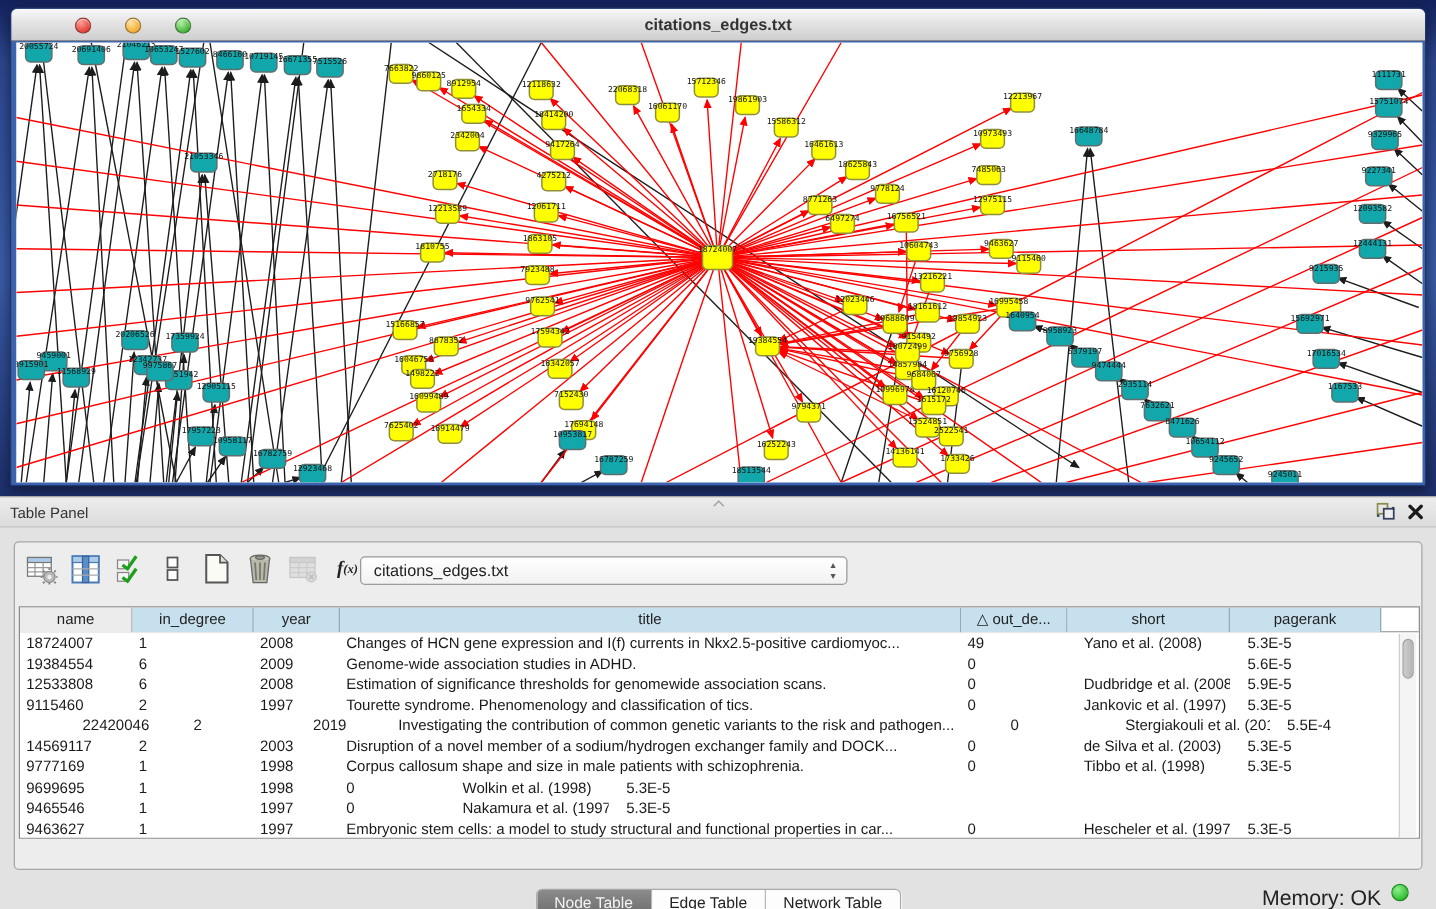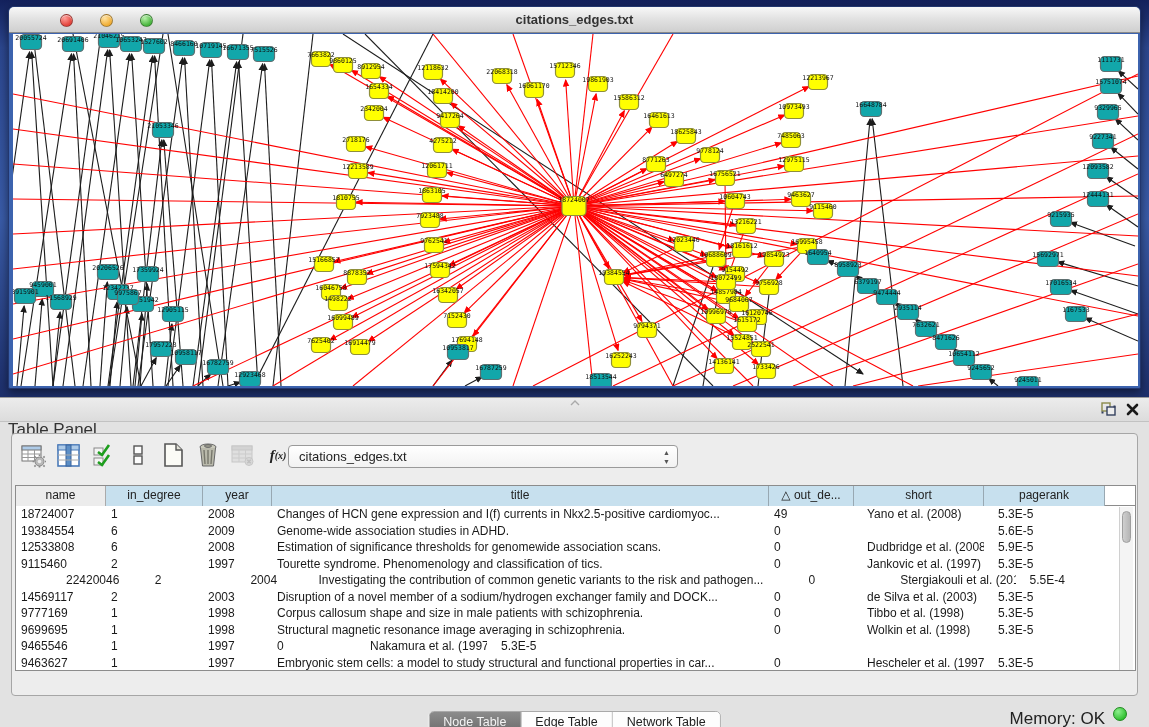--- a/index.html
+++ b/index.html
@@ -24,21 +24,21 @@
     font-size:13px; font-weight:600; color:#333; }
   .canvas { position:absolute; left:4px; top:27px; width:1125px; height:352px;
     background:#ffffff; overflow:hidden; }
   .canvas svg { display:block; }
 
   
   .table-panel { position:absolute; left:0; top:397px; width:1149px; height:330px;
     background:#e2e2e2; border-top:1px solid #9b9b9b; }
   .tp-titlebar { position:absolute; left:0; top:0; width:100%; height:24px;
     background:linear-gradient(180deg,#ececec,#dcdcdc); border-bottom:1px solid #c2c2c2; }
-  .tp-title { position:absolute; left:8px; top:22px; font-size:17px; color:#333; }
+  .tp-title { position:absolute; left:8px; top:5px; font-size:12px; color:#333; }
   .tp-grip { position:absolute; left:570px; top:2px; width:10px; height:6px; opacity:.55; }
   .tp-icons { position:absolute; right:10px; top:4px; display:flex; gap:10px; align-items:center; }
   .inner-box { position:absolute; left:11px; top:35px; width:1127px; height:263px;
     background:#ededed; border:1px solid #a6a6a6; border-radius:4px; }
 
   .toolbar { position:absolute; left:8px; top:6px; height:30px; display:flex;
     align-items:center; gap:9px; }
   .tb-icon { width:26px; height:26px; display:flex; align-items:center; justify-content:center; }
   .fx { font-family:"Liberation Serif", serif; font-style:italic; font-weight:700;
     font-size:15px; color:#222; }
@@ -647,21 +647,21 @@
             <div class="g-cell" style="width: 97px;">2</div>
             <div class="g-cell" style="width: 69px;">1997</div>
             <div class="g-cell" style="width: 497px;">Tourette syndrome. Phenomenology and classification of tics.</div>
             <div class="g-cell" style="width: 85px;">0</div>
             <div class="g-cell short" style="width: 130px;">Jankovic et al. (1997)</div>
             <div class="g-cell pr" style="width: 121px;">5.3E-5</div>
           </div>
           <div class="g-row">
             <div class="g-cell" style="width: 90px; margin-left: 45px;">22420046</div>
             <div class="g-cell" style="width: 97px;">2</div>
-            <div class="g-cell" style="width: 69px;">2004</div>
+            <div class="g-cell" style="width: 69px;">2019</div>
             <div class="g-cell" style="width: 497px;">Investigating the contribution of common genetic variants to the risk and pathogen...</div>
             <div class="g-cell" style="width: 85px;">0</div>
             <div class="g-cell short" style="width: 130px;">Stergiakouli et al. (2012)</div>
             <div class="g-cell pr" style="width: 121px;">5.5E-4</div>
           </div>
           <div class="g-row">
             <div class="g-cell" style="width: 90px;">14569117</div>
             <div class="g-cell" style="width: 97px;">2</div>
             <div class="g-cell" style="width: 69px;">2003</div>
             <div class="g-cell" style="width: 497px;">Disruption of a novel member of a sodium/hydrogen exchanger family and DOCK...</div>
@@ -675,21 +675,20 @@
             <div class="g-cell" style="width: 69px;">1998</div>
             <div class="g-cell" style="width: 497px;">Corpus callosum shape and size in male patients with schizophrenia.</div>
             <div class="g-cell" style="width: 85px;">0</div>
             <div class="g-cell short" style="width: 130px;">Tibbo et al. (1998)</div>
             <div class="g-cell pr" style="width: 121px;">5.3E-5</div>
           </div>
           <div class="g-row">
             <div class="g-cell" style="width: 90px;">9699695</div>
             <div class="g-cell" style="width: 97px;">1</div>
             <div class="g-cell" style="width: 69px;">1998</div>
-            <div class="g-cell" style="width: 497px;">Structural magnetic resonance image averaging in schizophrenia.</div>
             <div class="g-cell" style="width: 85px;">0</div>
             <div class="g-cell short" style="width: 130px;">Wolkin et al. (1998)</div>
             <div class="g-cell pr" style="width: 121px;">5.3E-5</div>
           </div>
           <div class="g-row">
             <div class="g-cell" style="width: 90px;">9465546</div>
             <div class="g-cell" style="width: 97px;">1</div>
             <div class="g-cell" style="width: 69px;">1997</div>
             <div class="g-cell" style="width: 85px;">0</div>
             <div class="g-cell short" style="width: 130px;">Nakamura et al. (1997)</div>

